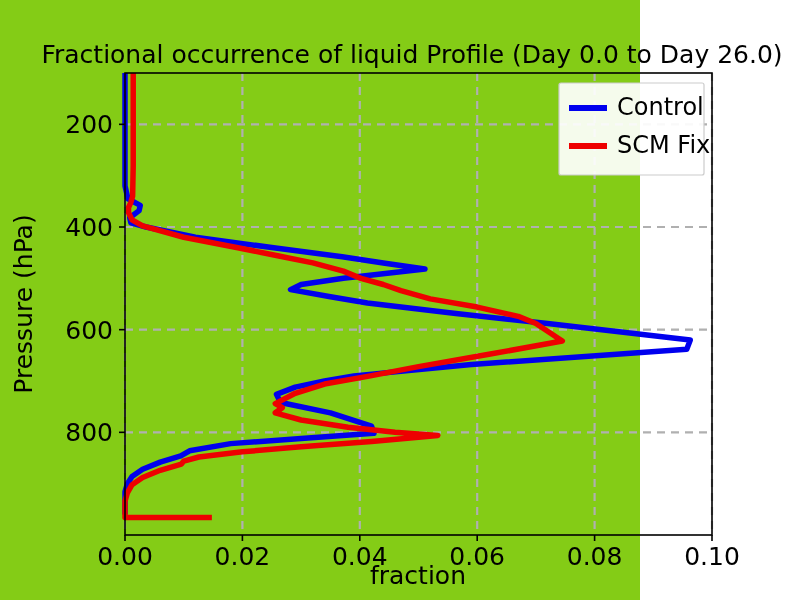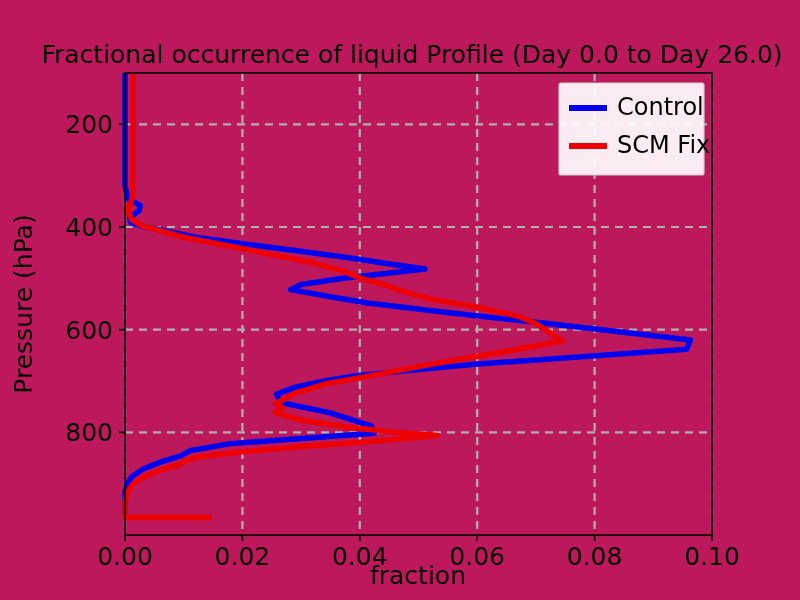--- a/index.html
+++ b/index.html
@@ -8,23 +8,23 @@
     background: #ffffff;
   }
   body {
     width: 800px;
     height: 600px;
     overflow: hidden;
     font-family: "DejaVu Sans", sans-serif;
   }
   #figure {
     position: relative;
-    width: 800px;
+    width: 640px;
     height: 600px;
-    background: #be185d;
+    background: #84cc16;
     text-align: center;
   }
   #chart-svg {
     display: block;
     width: 800px;
     height: 600px;
   }
   .axis-line {
     stroke: #000000;
     stroke-width: 1.6;

